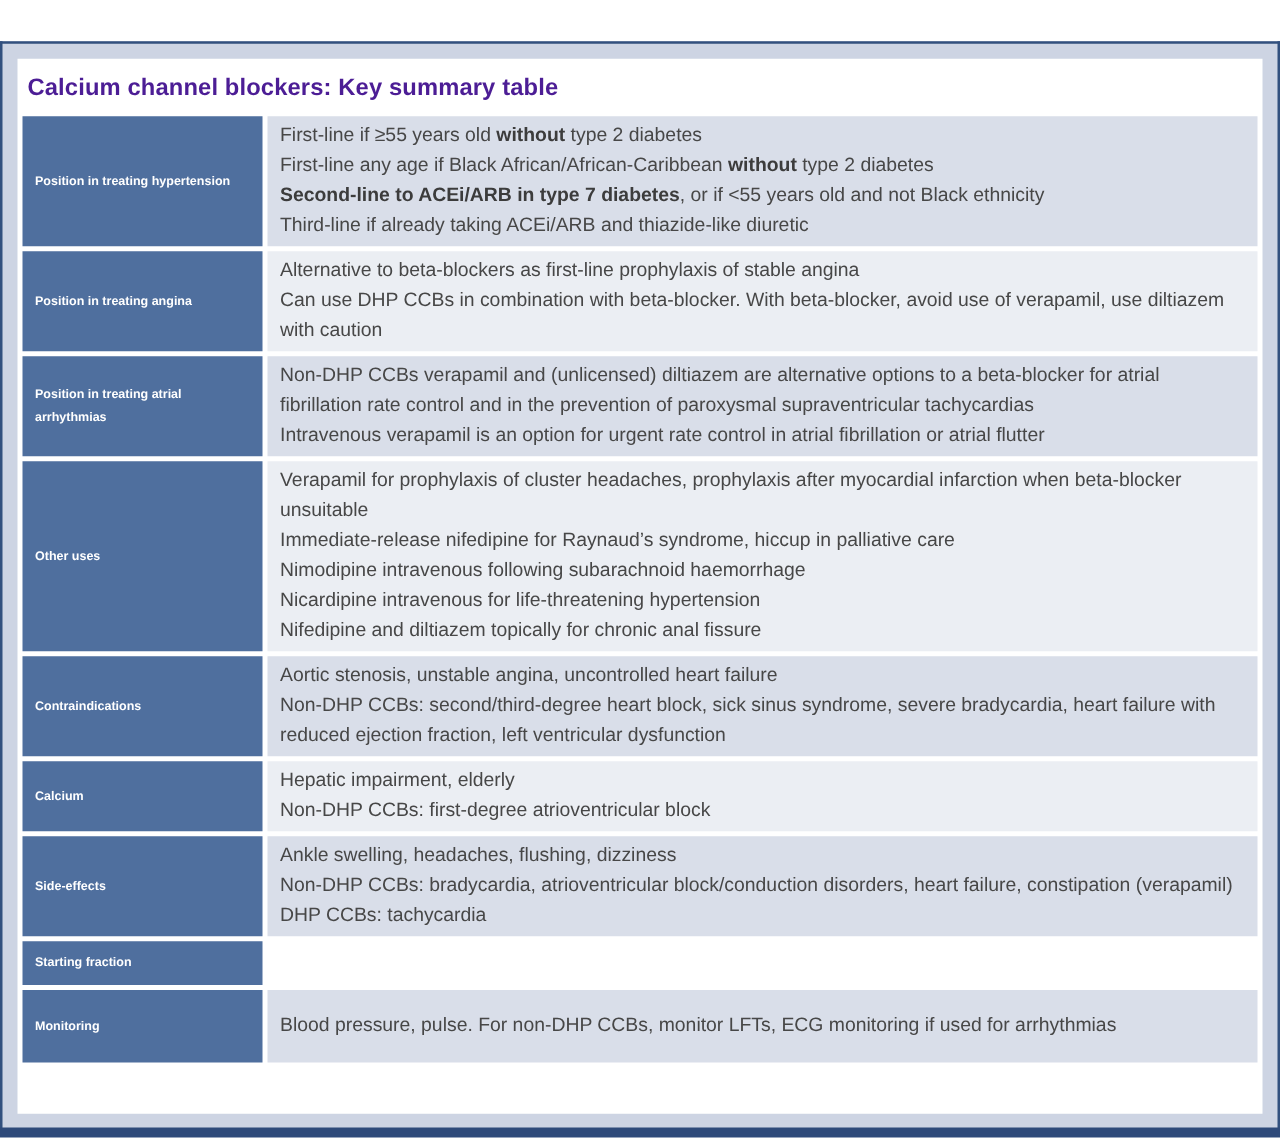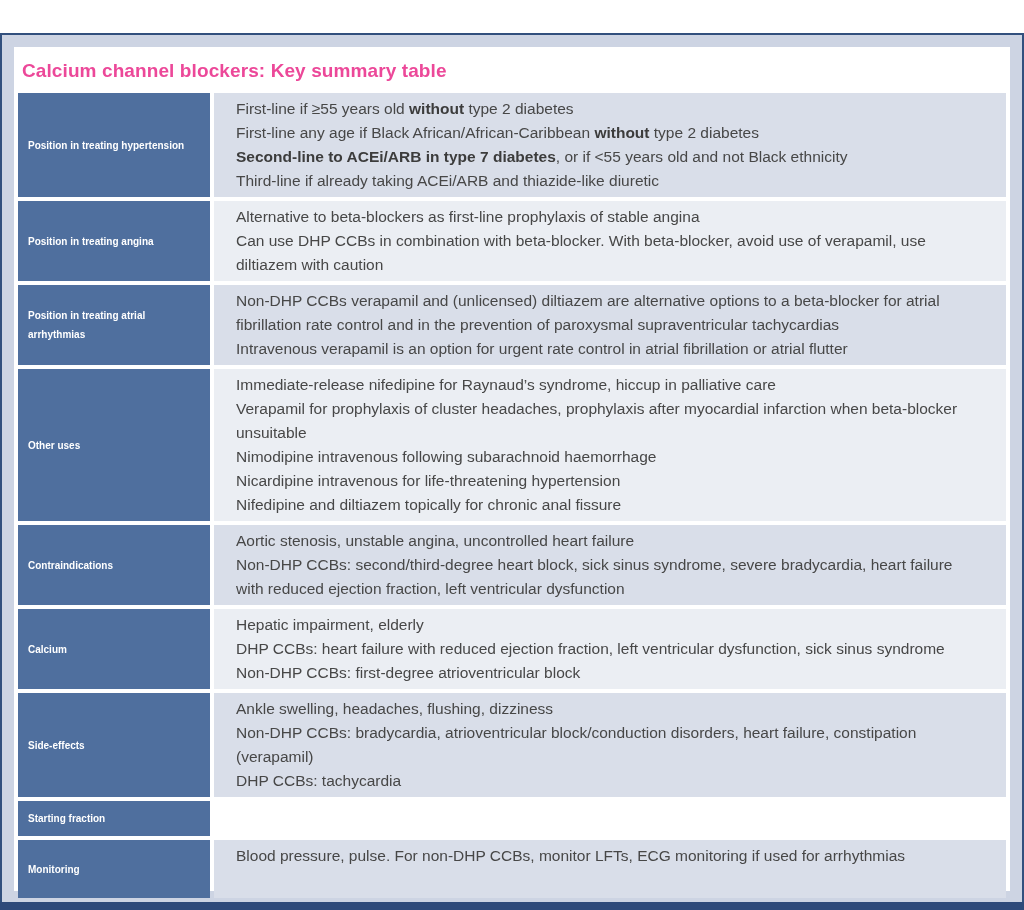--- a/index.html
+++ b/index.html
@@ -19,21 +19,21 @@
     border: 2px solid #32507e;
     border-bottom: none;
     padding: 12px;
   }
   .inner {
     background: #ffffff;
     width: 100%; height: 100%;
     padding: 4px;
   }
   .title {
-    color: #ec4899;
+    color: #4c1d95;
     font-weight: bold;
     font-size: 19px;
     letter-spacing: 0.1px;
     padding: 9px 4px 11px 4px;
   }
   .ccb-table { width: 100%; }
   .row { display: flex; margin-bottom: 4px; }
   .row:last-child { margin-bottom: 12px; min-height: 58px; }
   .row-label {
     width: 192px;
@@ -43,24 +43,24 @@
     font-weight: bold;
     font-size: 10px;
     line-height: 19px;
     padding: 8px 10px;
     margin-right: 4px;
     display: flex;
     align-items: center;
   }
   .row-content {
     flex: 1;
-    padding: 4px 22px;
+    padding: 4px 10px;
     display: flex;
     flex-direction: column;
-    justify-content: flex-start;
+    justify-content: center;
   }
   .row:nth-child(odd)  .row-content { background: #d9dee9; }
   .row:nth-child(even) .row-content { background: #ebeef3; }
   .line {
     font-size: 15.5px;
     line-height: 24px;
     color: #474747;
   }
   .line b { color: #3c3c3c; }
   .bottom-bar {
@@ -97,39 +97,38 @@
           <div class="row">
             <div class="row-label">Position in treating atrial arrhythmias</div>
             <div class="row-content">
               <div class="line"><span>Non-DHP CCBs verapamil and (unlicensed) diltiazem are alternative options to a beta-blocker for atrial fibrillation rate control and in the prevention of paroxysmal supraventricular tachycardias</span></div>
               <div class="line"><span>Intravenous verapamil is an option for urgent rate control in atrial fibrillation or atrial flutter</span></div>
             </div>
           </div>
           <div class="row">
             <div class="row-label">Other uses</div>
             <div class="row-content">
+              <div class="line"><span>Verapamil for prophylaxis of cluster headaches, prophylaxis after myocardial infarction when beta-blocker unsuitable</span></div>
               <div class="line"><span>Immediate-release nifedipine for Raynaud’s syndrome, hiccup in palliative care</span></div>
-              <div class="line"><span>Verapamil for prophylaxis of cluster headaches, prophylaxis after myocardial infarction when beta-blocker unsuitable</span></div>
               <div class="line"><span>Nimodipine intravenous following subarachnoid haemorrhage</span></div>
               <div class="line"><span>Nicardipine intravenous for life-threatening hypertension</span></div>
               <div class="line"><span>Nifedipine and diltiazem topically for chronic anal fissure</span></div>
             </div>
           </div>
           <div class="row">
             <div class="row-label">Contraindications</div>
             <div class="row-content">
               <div class="line"><span>Aortic stenosis, unstable angina, uncontrolled heart failure</span></div>
               <div class="line"><span>Non-DHP CCBs: second/third-degree heart block, sick sinus syndrome, severe bradycardia, heart failure with reduced ejection fraction, left ventricular dysfunction</span></div>
             </div>
           </div>
           <div class="row">
             <div class="row-label">Calcium</div>
             <div class="row-content">
               <div class="line"><span>Hepatic impairment, elderly</span></div>
-              <div class="line"><span>DHP CCBs: heart failure with reduced ejection fraction, left ventricular dysfunction, sick sinus syndrome</span></div>
               <div class="line"><span>Non-DHP CCBs: first-degree atrioventricular block</span></div>
             </div>
           </div>
           <div class="row">
             <div class="row-label">Side-effects</div>
             <div class="row-content">
               <div class="line"><span>Ankle swelling, headaches, flushing, dizziness</span></div>
               <div class="line"><span>Non-DHP CCBs: bradycardia, atrioventricular block/conduction disorders, heart failure, constipation (verapamil)</span></div>
               <div class="line"><span>DHP CCBs: tachycardia</span></div>
             </div>

